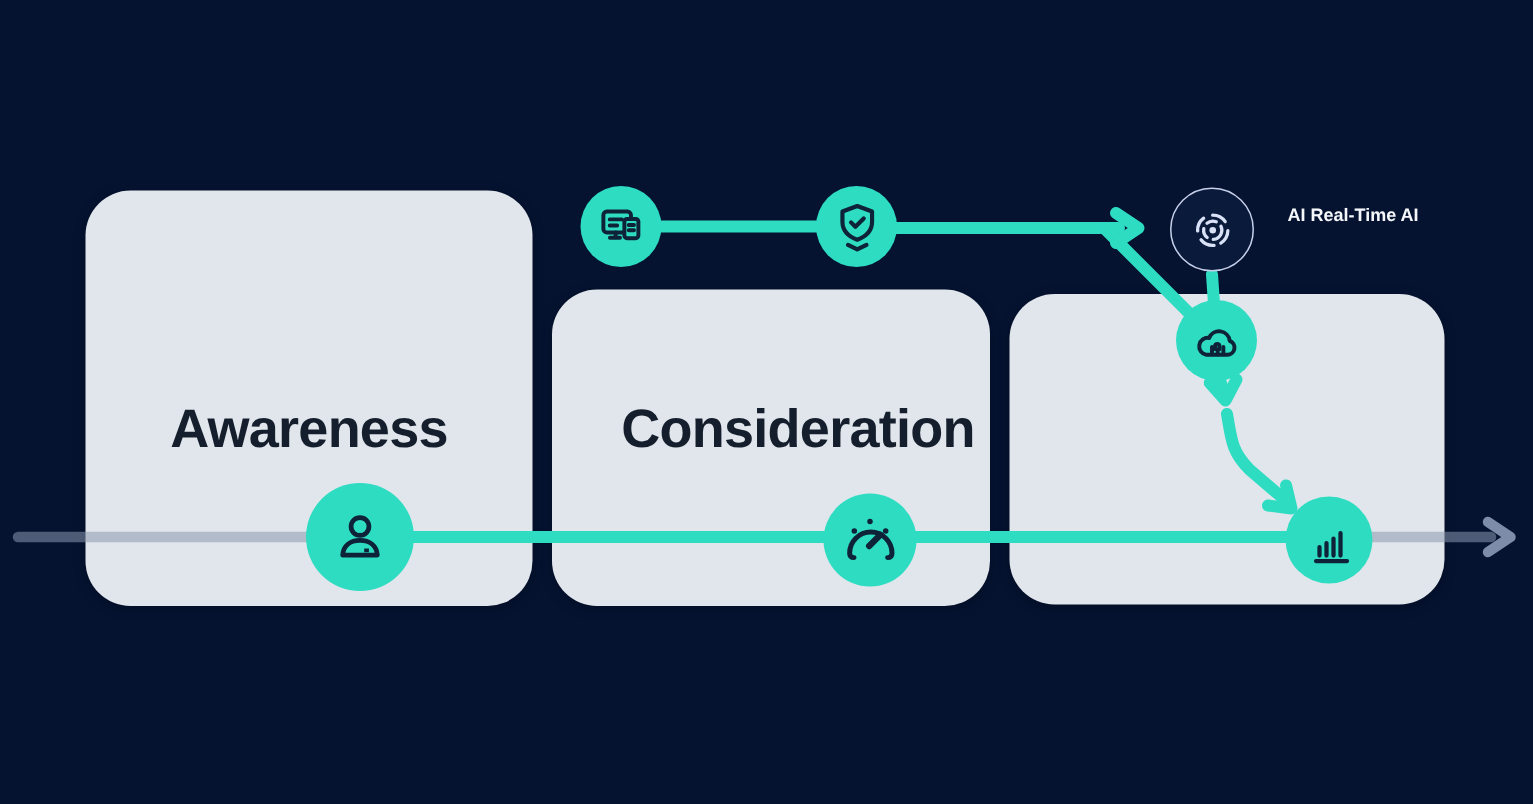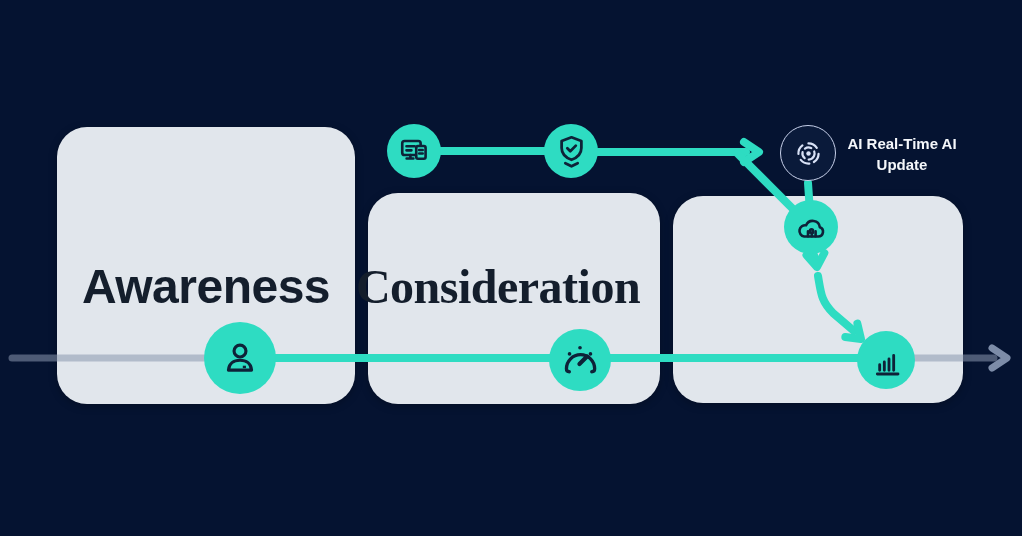--- a/index.html
+++ b/index.html
@@ -22,25 +22,25 @@
   }
   .card{
     position:absolute;background:var(--card);border-radius:30px;z-index:1;
     box-shadow:0 2px 8px rgba(0,0,0,0.25);
   }
   .card-awareness{left:57px;top:127px;width:298px;height:277px;}
   .card-consideration{left:368px;top:193px;width:292px;height:211px;}
   .card-decision{left:673px;top:196px;width:290px;height:207px;}
   .card-title{
     position:absolute;z-index:4;transform:translate(-50%,-50%);
-    font-size:48px;font-weight:700;letter-spacing:-0.5px;
+    font-size:36px;font-weight:700;letter-spacing:-0.5px;
     color:var(--title-color);white-space:nowrap;
   }
   .title-awareness{left:206px;top:286px;}
-  .title-consideration{left:498px;top:286px;font-family:Liberation Serif, serif;}
+  .title-consideration{left:532px;top:286px;}
   .title-decision{left:818px;top:286px;}
   .flow-svg{position:absolute;left:0;top:0;z-index:3;pointer-events:none;}
   .teal-line{stroke:var(--accent);stroke-width:8;stroke-linecap:round;fill:none;}
   .teal-chevron{stroke:var(--accent);stroke-width:8;stroke-linecap:round;stroke-linejoin:round;fill:none;}
   .gray-line{stroke:var(--flow-gray);stroke-width:7;stroke-linecap:round;fill:none;}
   .gray-chevron{stroke:var(--arrow-gray);stroke-width:7;stroke-linecap:round;stroke-linejoin:round;fill:none;}
   .node{
     position:absolute;z-index:5;border-radius:50%;background:var(--accent);
     display:flex;align-items:center;justify-content:center;
   }
@@ -55,21 +55,21 @@
   .node-user{left:204px;top:322px;width:72px;height:72px;}
   .node-gauge{left:549px;top:329px;width:62px;height:62px;}
   .node-bars{left:857px;top:331px;width:58px;height:58px;}
   .icon-dark{stroke:var(--icon-stroke);fill:none;stroke-linecap:round;stroke-linejoin:round;}
   .icon-dark .fill{fill:var(--icon-stroke);stroke:none;}
   .icon-dark .teal-fill{fill:var(--accent);}
   .icon-light{stroke:#d8e1f6;fill:none;stroke-linecap:round;}
   .icon-light .fill{fill:#d8e1f6;stroke:none;}
   .annotation{
     position:absolute;left:838px;top:133px;width:128px;z-index:6;
-    color:var(--label-color);font-size:15px;font-weight:700;
+    color:var(--label-color);font-size:12px;font-weight:700;
     line-height:21px;text-align:center;
   }
 </style>
 </head>
 <body>
 
 <div class="canvas">
 
   <div class="card card-awareness"></div>
   <div class="card card-consideration"></div>
@@ -151,16 +151,15 @@
 
   <div class="node node-bars">
     <svg class="icon-dark" width="40" height="40" viewBox="0 0 24 24" stroke-width="1.7">
       <path d="M8.2 18.2v-3.4 M11 18.2v-5 M13.8 18.2v-6.8 M16.6 18.2v-9"></path>
       <path d="M6.8 20.4h12.4"></path>
     </svg>
   </div>
 
   <div class="annotation">
     <div>AI Real-Time AI</div>
-    <div>Update</div>
   </div>
 
 </div>
 
 </body></html>

